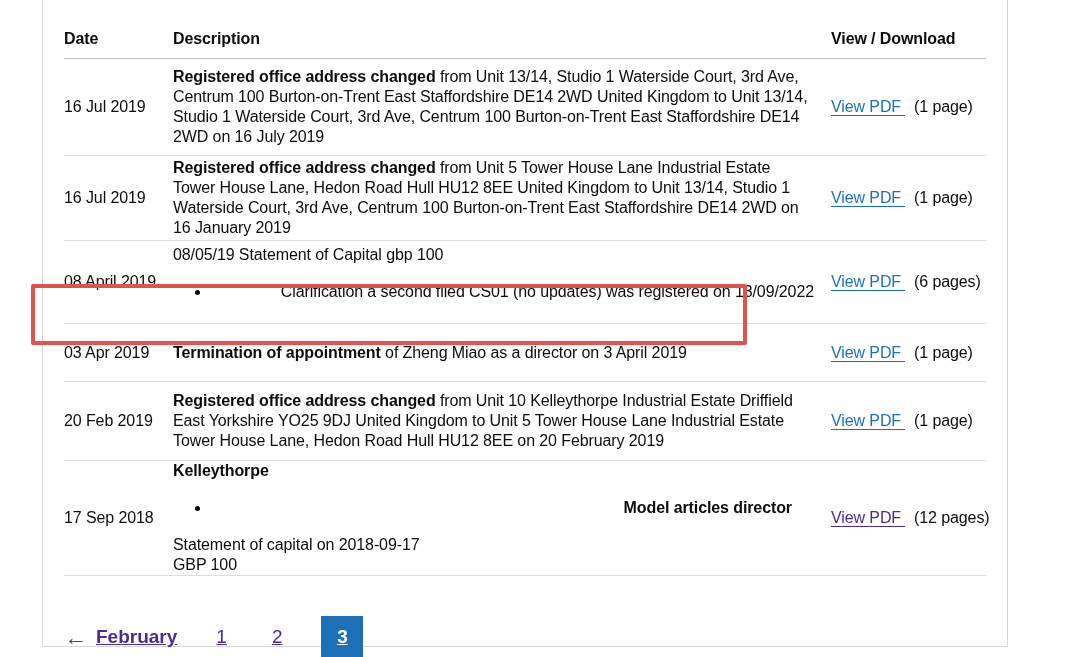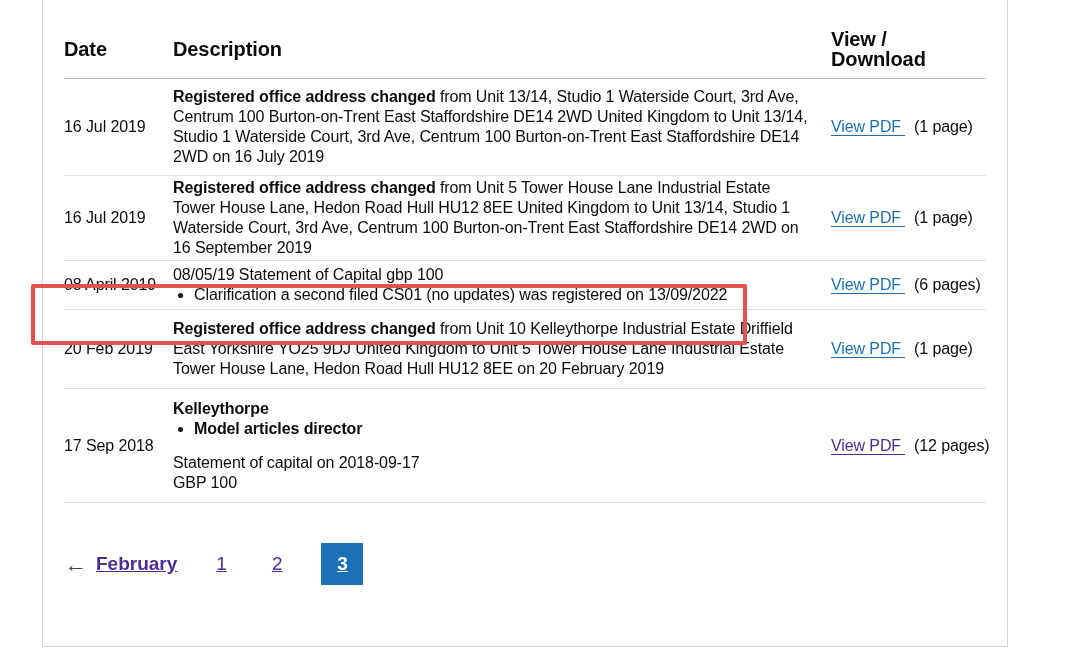--- a/index.html
+++ b/index.html
@@ -29,34 +29,34 @@
     letter-spacing: -0.1px;
   }
   col.c-date { width: 109px; }
   col.c-desc { width: 658px; }
   col.c-view { width: 155px; }
   th {
     text-align: left;
     font-weight: 700;
     padding: 14px 0 9px 0;
     border-bottom: 1px solid #bfc1c3;
-    font-size: 20px;
+    font-size: 16px;
   }
   tbody tr { border-bottom: 1px solid #dcdedf; }
   td { vertical-align: middle; padding: 0 0; }
   td.desc { padding-right: 22px; }
   .r0 td { height: 97px; }
   .r1 td { height: 85px; }
   .r2 td { height: 47px; padding: 4px 0; }
   .r3 td { height: 58px; }
   .r4 td { height: 79px; }
   .r5 td { height: 114px; }
   td.desc p { margin: 0; }
   td.desc ul { margin: 0; padding-left: 21px; }
-  td.desc ul li { margin: 0; }
+  td.desc ul li { margin: 17px; text-align: right; }
   .bold { font-weight: 700; }
   .gap-after { margin-bottom: 14px !important; }
   .pdf-link {
     color: #1d70b8;
     text-decoration: none;
     border-bottom: 1px solid #1d70b8;
     padding-right: 4px;
     margin-right: 9px;
     cursor: pointer;
     white-space: nowrap;
@@ -140,40 +140,49 @@
           <p><span class="bold">Registered office address changed</span><span> from Unit 13/14, Studio 1 Waterside Court, 3rd Ave, Centrum 100 Burton-on-Trent East Staffordshire DE14 2WD United Kingdom to Unit 13/14, Studio 1 Waterside Court, 3rd Ave, Centrum 100 Burton-on-Trent East Staffordshire DE14 2WD on 16 July 2019</span></p>
         </td>
         <td class="view">
           <a class="pdf-link">View PDF</a><span class="pages">(1 page)</span>
         </td>
       </tr>
 
       <tr class="r1">
         <td class="date">16 Jul 2019</td>
         <td class="desc">
-          <p><span class="bold">Registered office address changed</span><span> from Unit 5 Tower House Lane Industrial Estate Tower House Lane, Hedon Road Hull HU12 8EE United Kingdom to Unit 13/14, Studio 1 Waterside Court, 3rd Ave, Centrum 100 Burton-on-Trent East Staffordshire DE14 2WD on 16 September 2019</span></p>
+          <p><span class="bold">Registered office address changed</span><span> from Unit 5 Tower House Lane Industrial Estate Tower House Lane, Hedon Road Hull HU12 8EE United Kingdom to Unit 13/14, Studio 1 Waterside Court, 3rd Ave, Centrum 100 Burton-on-Trent East Staffordshire DE14 2WD on 16 January 2019</span></p>
         </td>
         <td class="view">
           <a class="pdf-link">View PDF</a><span class="pages">(1 page)</span>
         </td>
       </tr>
 
       <tr class="r2">
         <td class="date">08 April 2019</td>
         <td class="desc">
           <p>08/05/19 Statement of Capital gbp 100</p>
           <ul>
               <li>Clarification a second filed CS01 (no updates) was registered on 13/09/2022</li>
             </ul>
         </td>
         <td class="view">
           <a class="pdf-link">View PDF</a><span class="pages">(6 pages)</span>
         </td>
       </tr>
 
+      <tr class="r3">
+        <td class="date">03 Apr 2019</td>
+        <td class="desc">
+          <p><span class="bold">Termination of appointment</span><span> of Zheng Miao as a director on 3 April 2019</span></p>
+        </td>
+        <td class="view">
+          <a class="pdf-link">View PDF</a><span class="pages">(1 page)</span>
+        </td>
+      </tr>
 
       <tr class="r4">
         <td class="date">20 Feb 2019</td>
         <td class="desc">
           <p><span class="bold">Registered office address changed</span><span> from Unit 10 Kelleythorpe Industrial Estate Driffield East Yorkshire YO25 9DJ United Kingdom to Unit 5 Tower House Lane Industrial Estate Tower House Lane, Hedon Road Hull HU12 8EE on 20 February 2019</span></p>
         </td>
         <td class="view">
           <a class="pdf-link">View PDF</a><span class="pages">(1 page)</span>
         </td>
       </tr>

